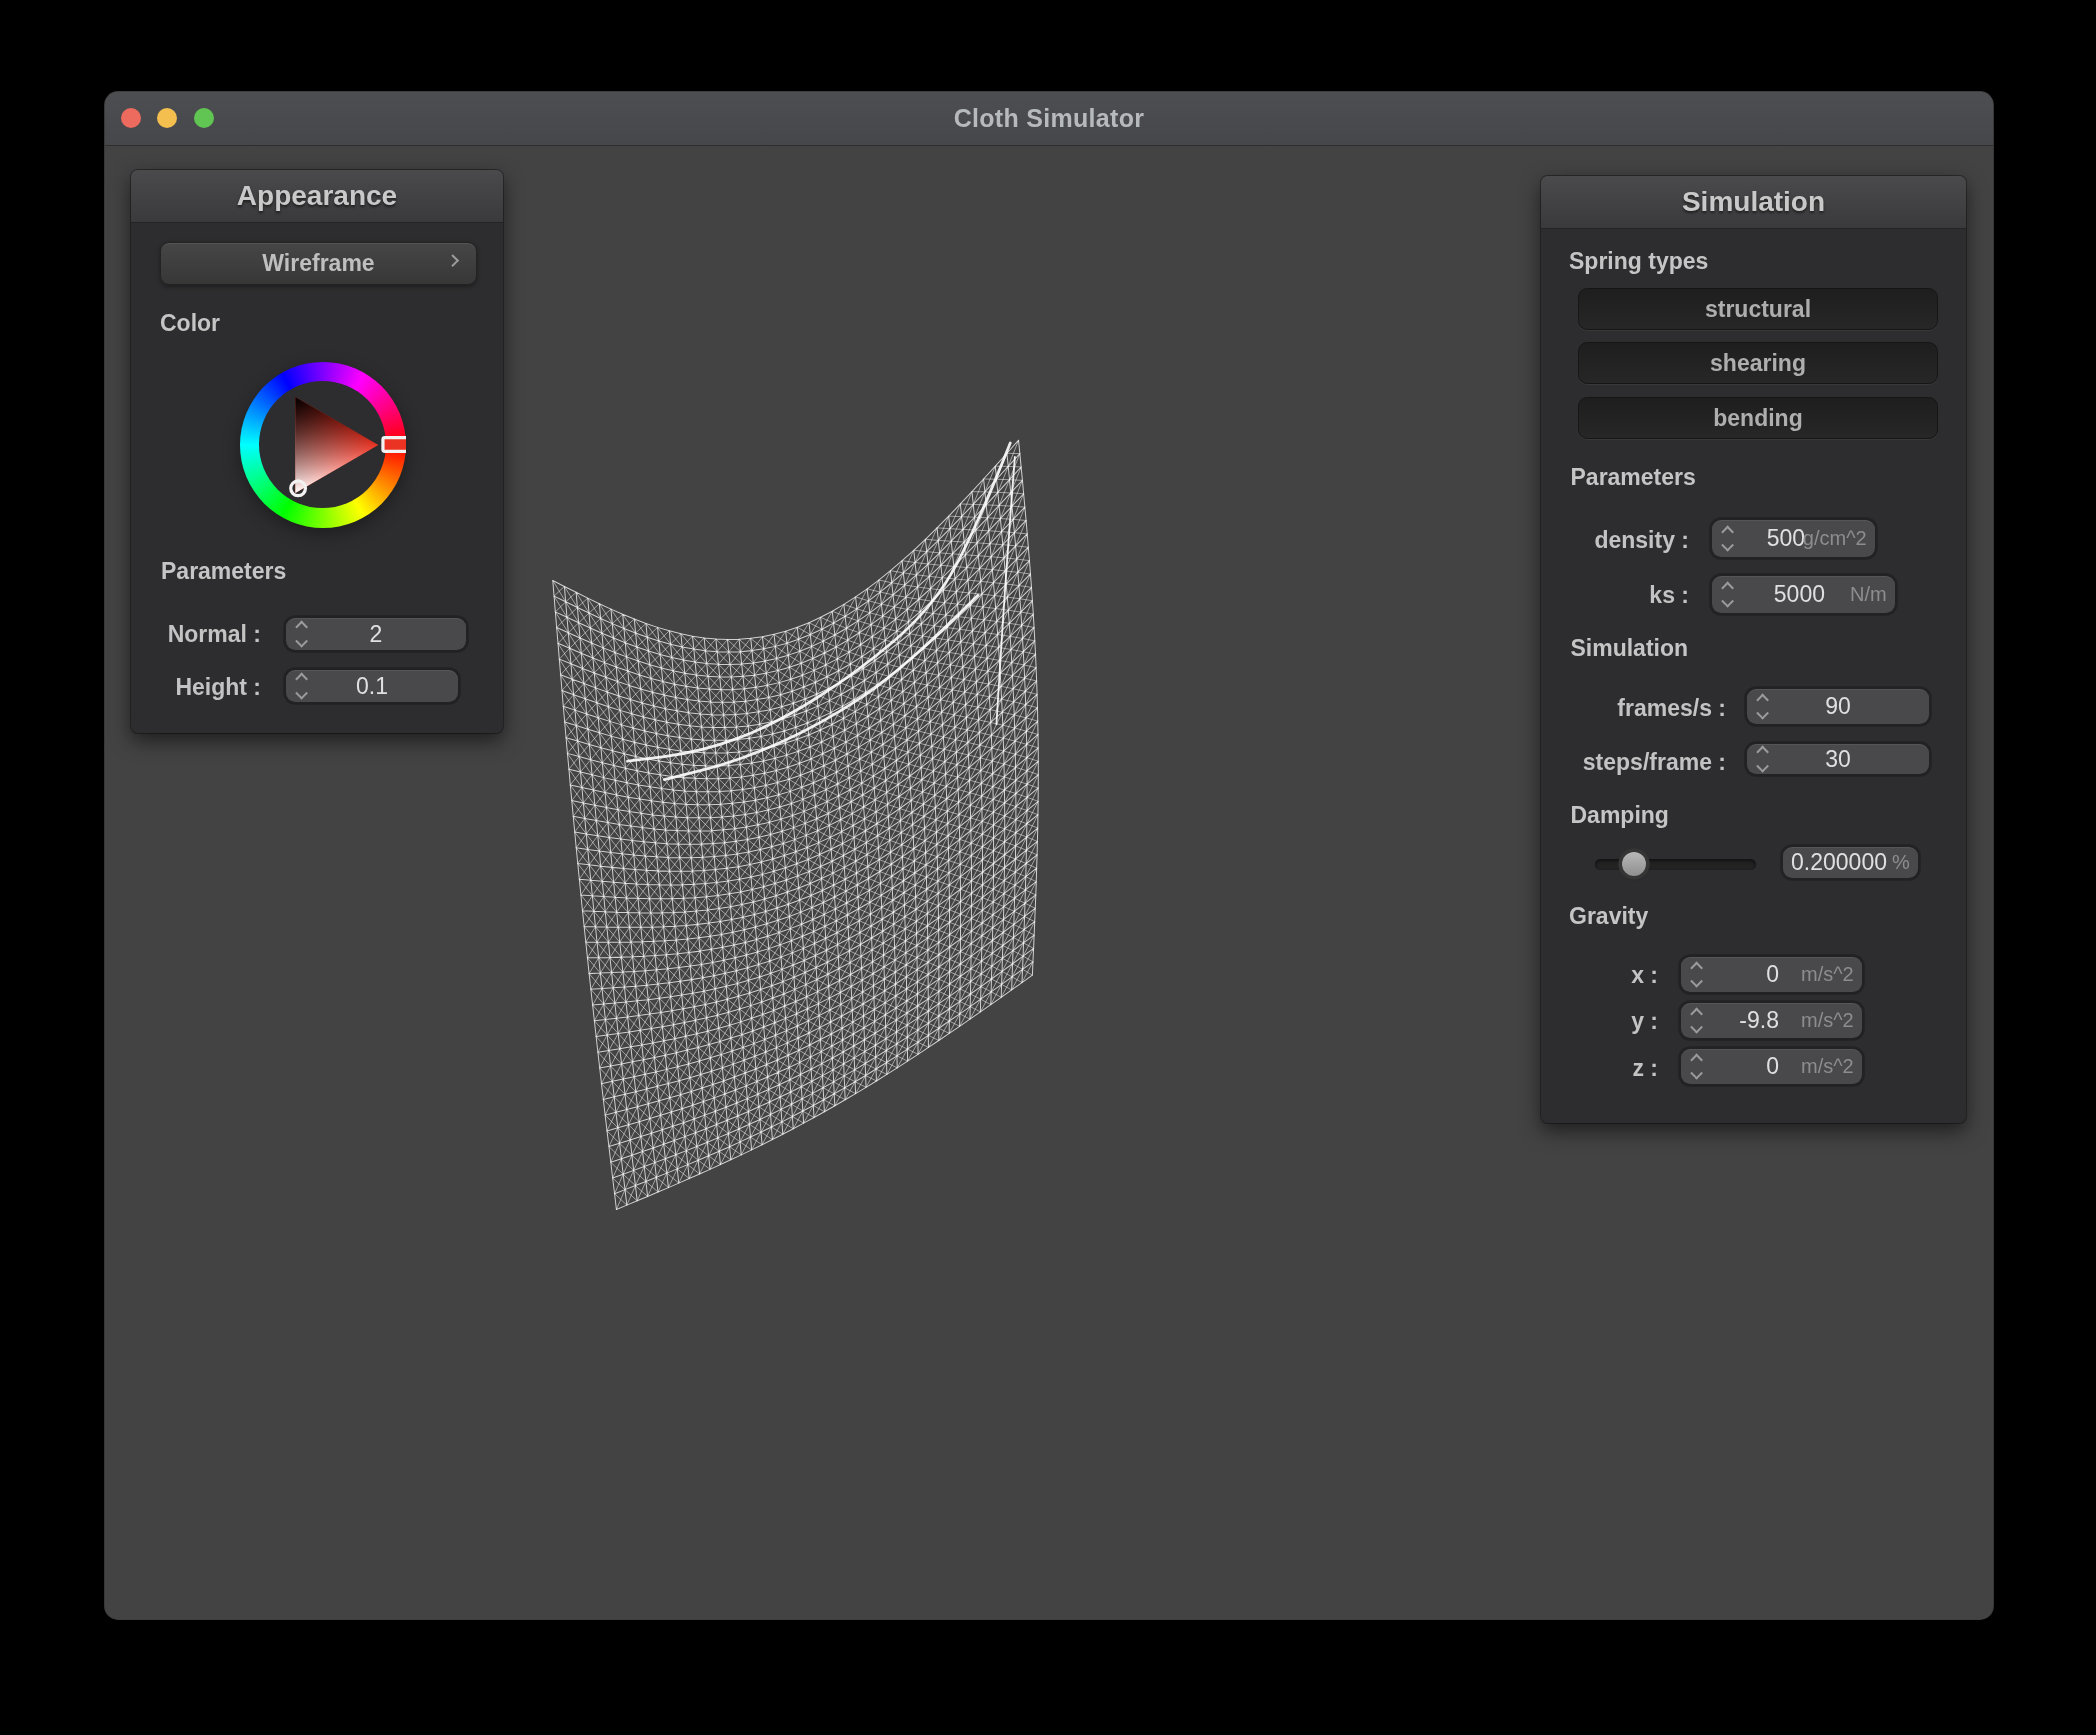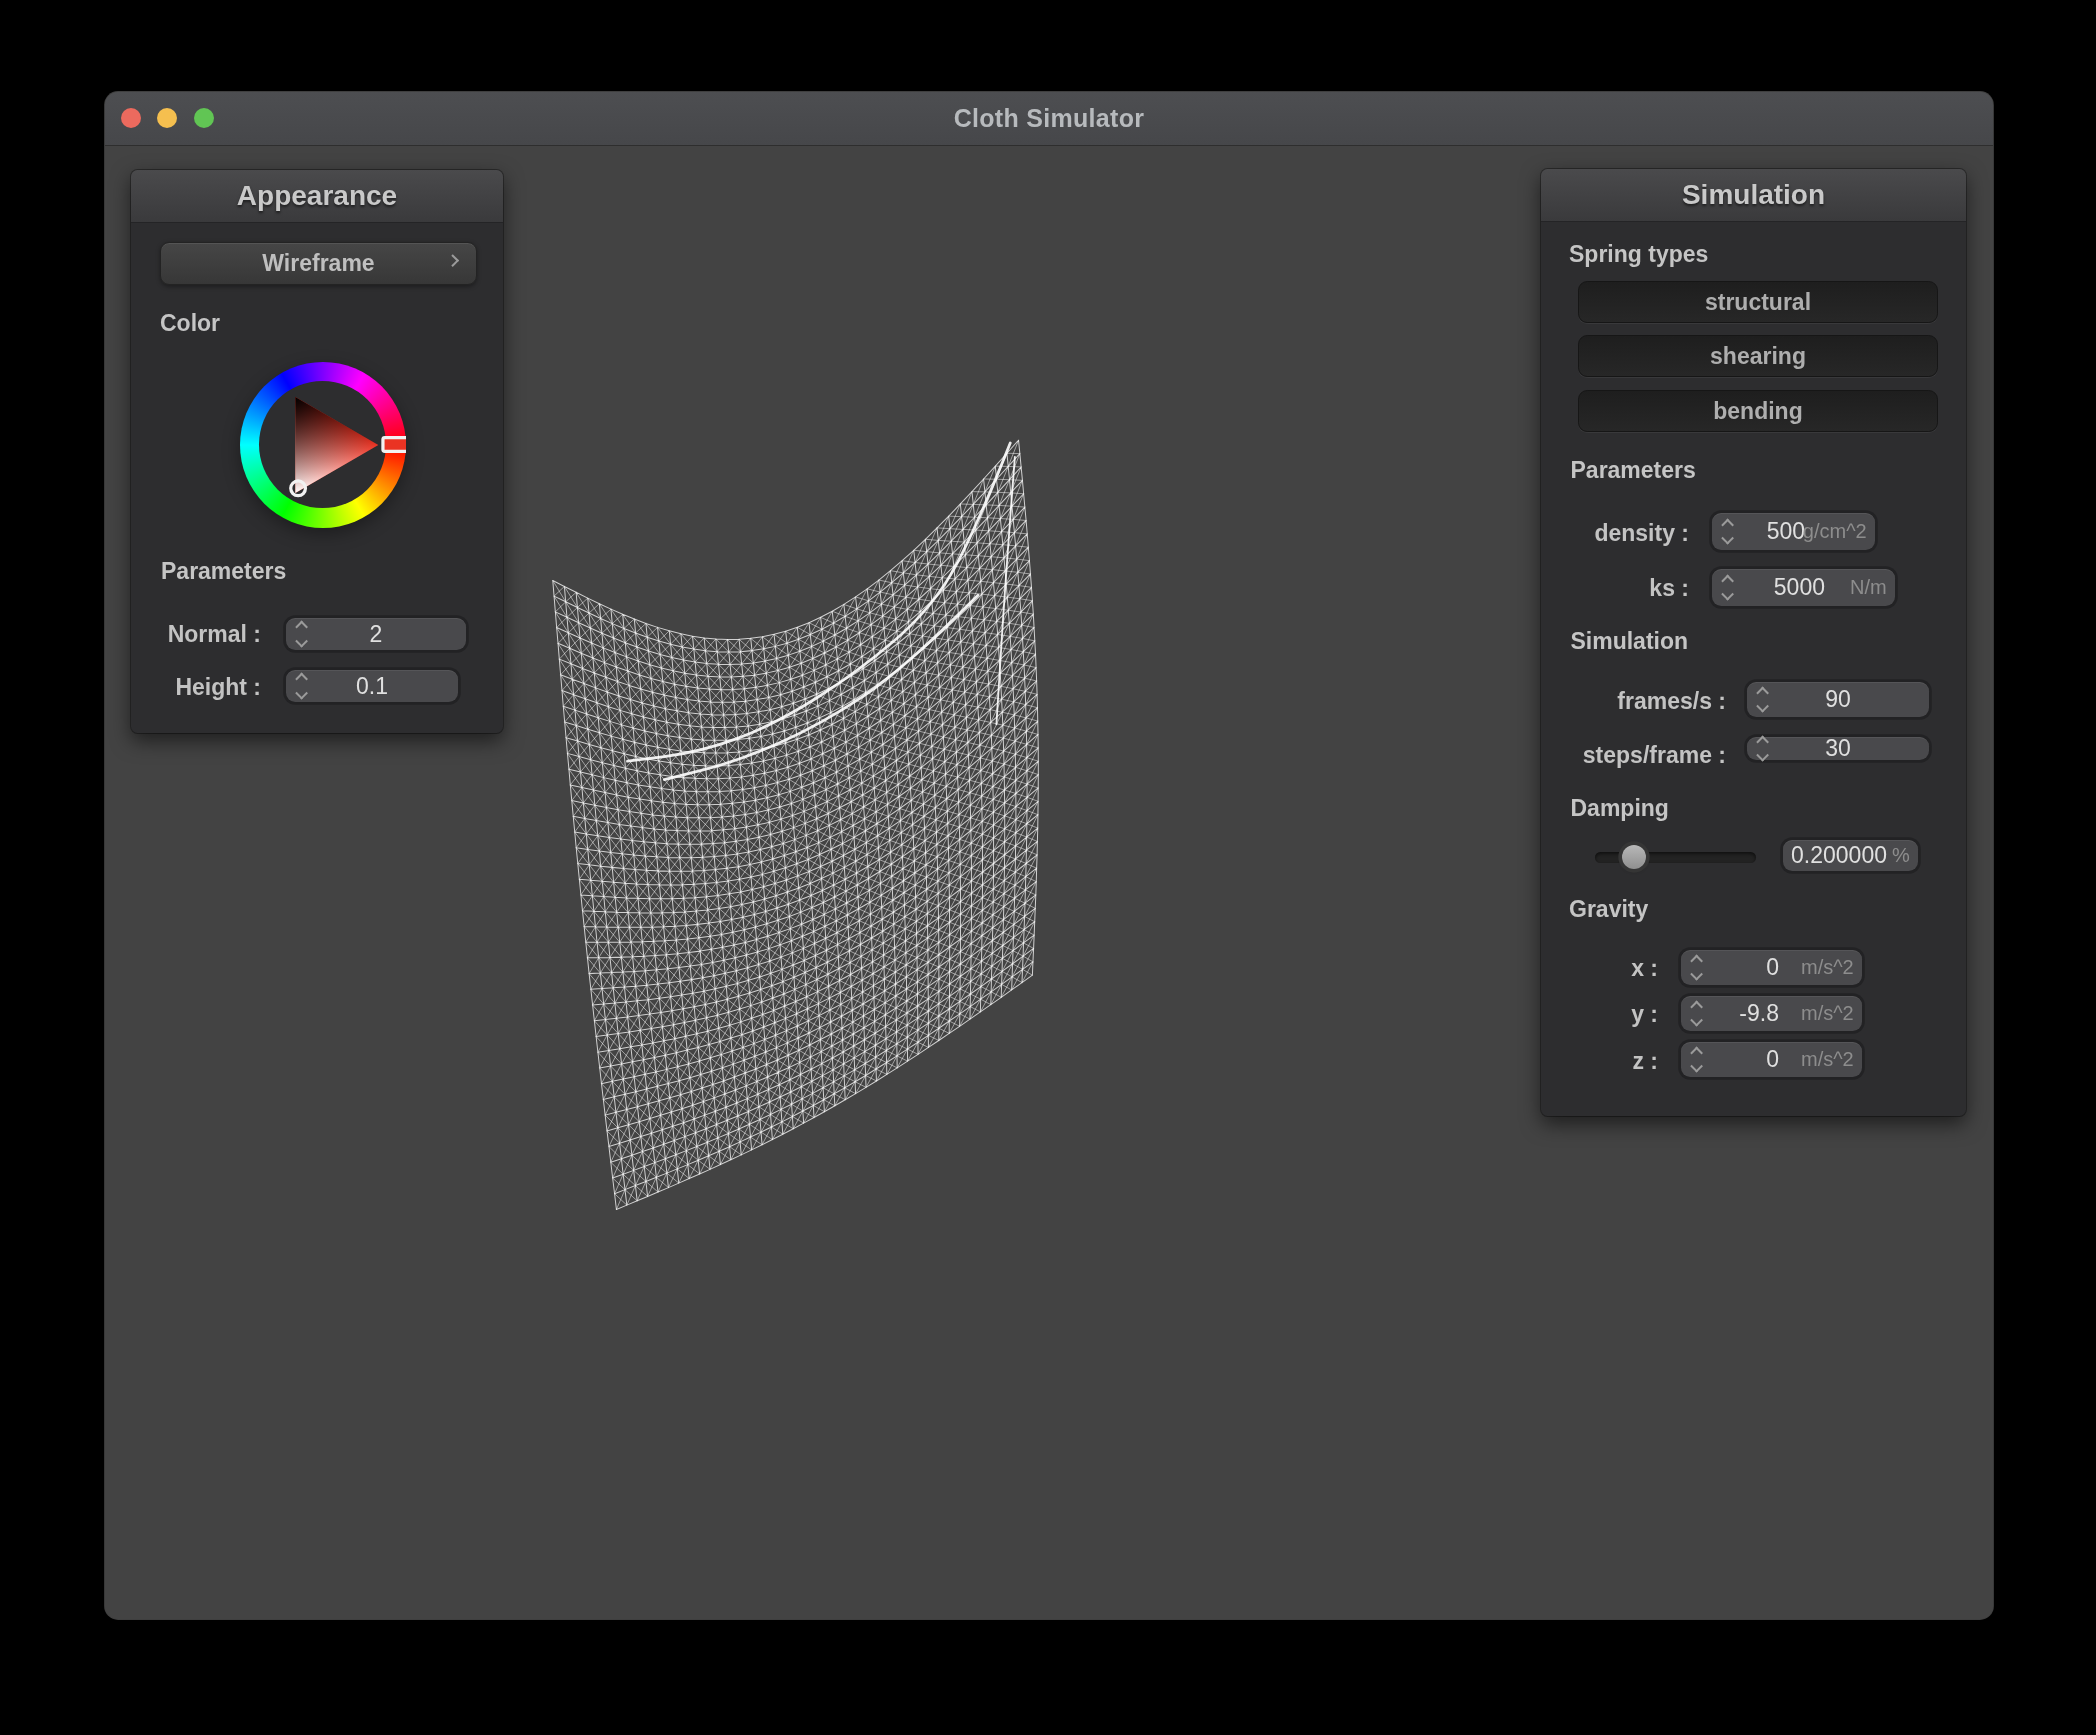--- a/index.html
+++ b/index.html
@@ -168,21 +168,21 @@
     <div class="rowlabel" style="left:0; top:504px; width:130px;">Height :</div>
     <div class="stepper" style="left:155px; top:500px; width:172px; height:32px;padding-left:46px;">
       <div class="chevcol">
         <span class="chv up"></span>
           <span class="chv dn"></span>
       </div>
       <div class="val">0.1</div>
     </div>
   </div>
 
-  <div class="panel" style="left:1436px; top:77px; width:425px; height:947px;text-decoration:underline;">
+  <div class="panel" style="left:1436px; top:84px; width:425px; height:947px;text-decoration:underline;">
     <div class="panel-header">
       <span class="panel-title">Simulation</span>
     </div>
 
     <div class="seclabel" style="left:28px; top:72px;">Spring types</div>
 
     <div class="btn-dark" style="top:112px;">
       <span>structural</span>
     </div>
     <div class="btn-dark" style="top:166px;">
@@ -219,21 +219,21 @@
     <div class="rowlabel" style="left:0; top:519px; width:185px;">frames/s :</div>
     <div class="stepper" style="left:206px; top:513px; width:182px; height:35px;">
       <div class="chevcol">
         <span class="chv up"></span>
           <span class="chv dn"></span>
       </div>
       <div class="val">90</div>
     </div>
 
     <div class="rowlabel" style="left:0; top:573px; width:185px;">steps/frame :</div>
-    <div class="stepper" style="left:206px; top:568px; width:182px; height:23px;">
+    <div class="stepper" style="left:206px; top:568px; width:182px; height:30px;">
       <div class="chevcol">
         <span class="chv up"></span>
           <span class="chv dn"></span>
       </div>
       <div class="val">30</div>
     </div>
 
     <div class="seclabel" style="left:29.5px; top:626px;">Damping</div>
 
     <div class="slider" style="left:54px; top:676px; width:161px; height:24px;">

